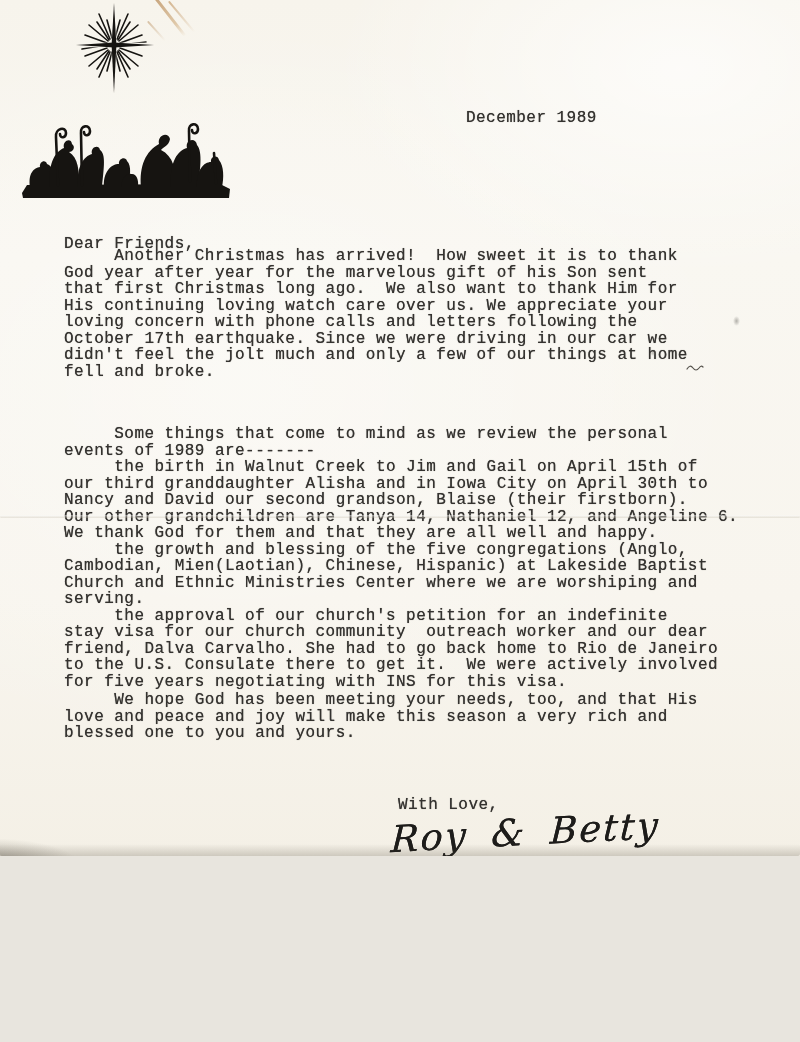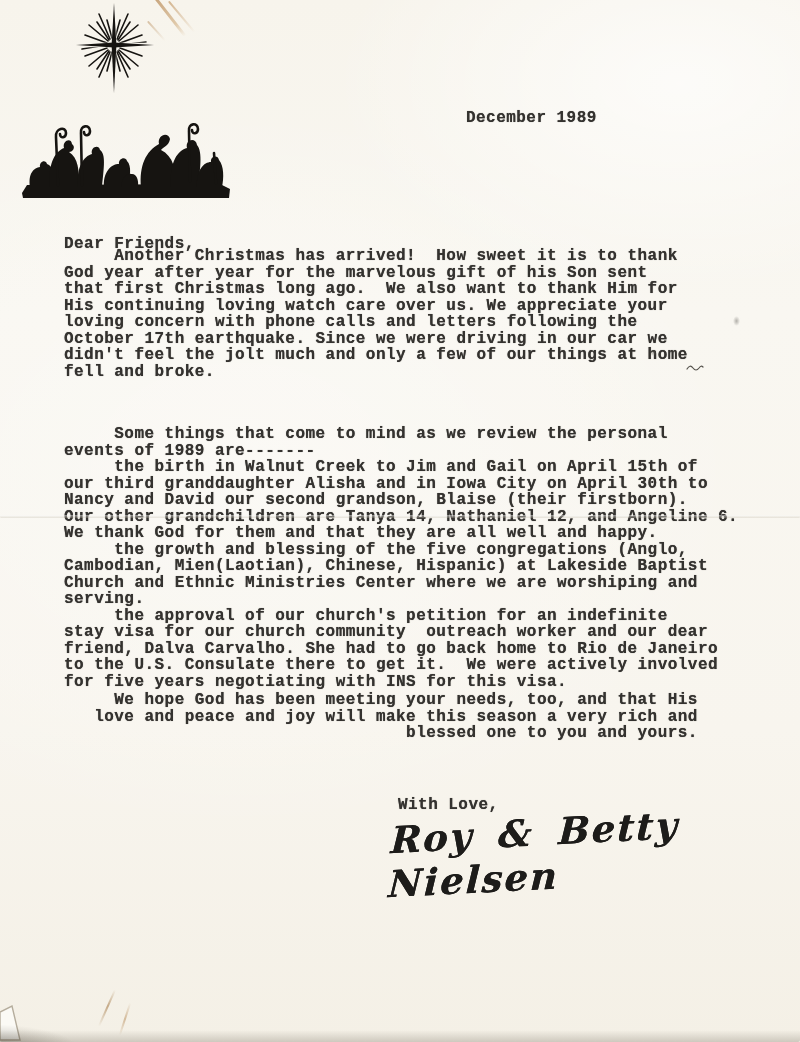--- a/index.html
+++ b/index.html
@@ -1,37 +1,36 @@
 <!DOCTYPE html>
 <html><head>
 <meta charset="utf-8">
 <style>
   html,body{margin:0;padding:0;background:#e8e5de;}
   .page{
-    position:relative;width:800px;height:1042px;overflow:hidden;
+    position:relative;width:800px;height:856px;overflow:hidden;
     background:
       radial-gradient(ellipse 500px 300px at 85% 8%, rgba(255,255,255,.65), rgba(255,255,255,0) 70%),
       radial-gradient(ellipse 700px 500px at 30% 45%, rgba(255,255,255,.35), rgba(255,255,255,0) 75%),
       linear-gradient(180deg,#f7f4ec 0%,#f9f7f1 30%,#f8f5ee 70%,#f4f0e6 100%);
     font-family:"Liberation Mono","DejaVu Sans Mono",monospace;
     color:#33312e;
-    font-weight:bold;
   }
   .type{
     position:absolute;margin:0;
     font-family:"Liberation Mono","DejaVu Sans Mono",monospace;
     font-size:16px;line-height:16.5px;letter-spacing:0.46px;
     white-space:pre;color:#34322f;
     text-shadow:0 0 0.7px rgba(52,50,47,0.85);
   }
   .date-line{left:466px;top:110px;}
   .salutation{left:64px;top:236px;text-align:right;}
   .para1{left:64px;top:248px;}
   .para2{left:64px;top:426px;}
-  .para3{left:64px;top:692px;text-align:right;}
+  .para3{left:64px;top:692px;}
   .closing{left:398px;top:797px;}
   .postscript{left:85px;top:903px;}
   .signature{
     position:absolute;left:392px;top:818px;width:380px;
     font-family:"DejaVu Serif","Liberation Serif",serif;
     font-style:italic;font-size:37px;color:#1d1c1a;
     letter-spacing:2px;word-spacing:10px;
     transform:rotate(-3deg) skewX(-6deg);transform-origin:left top;
     text-shadow:0 0 .5px #1d1c1a;
   }

